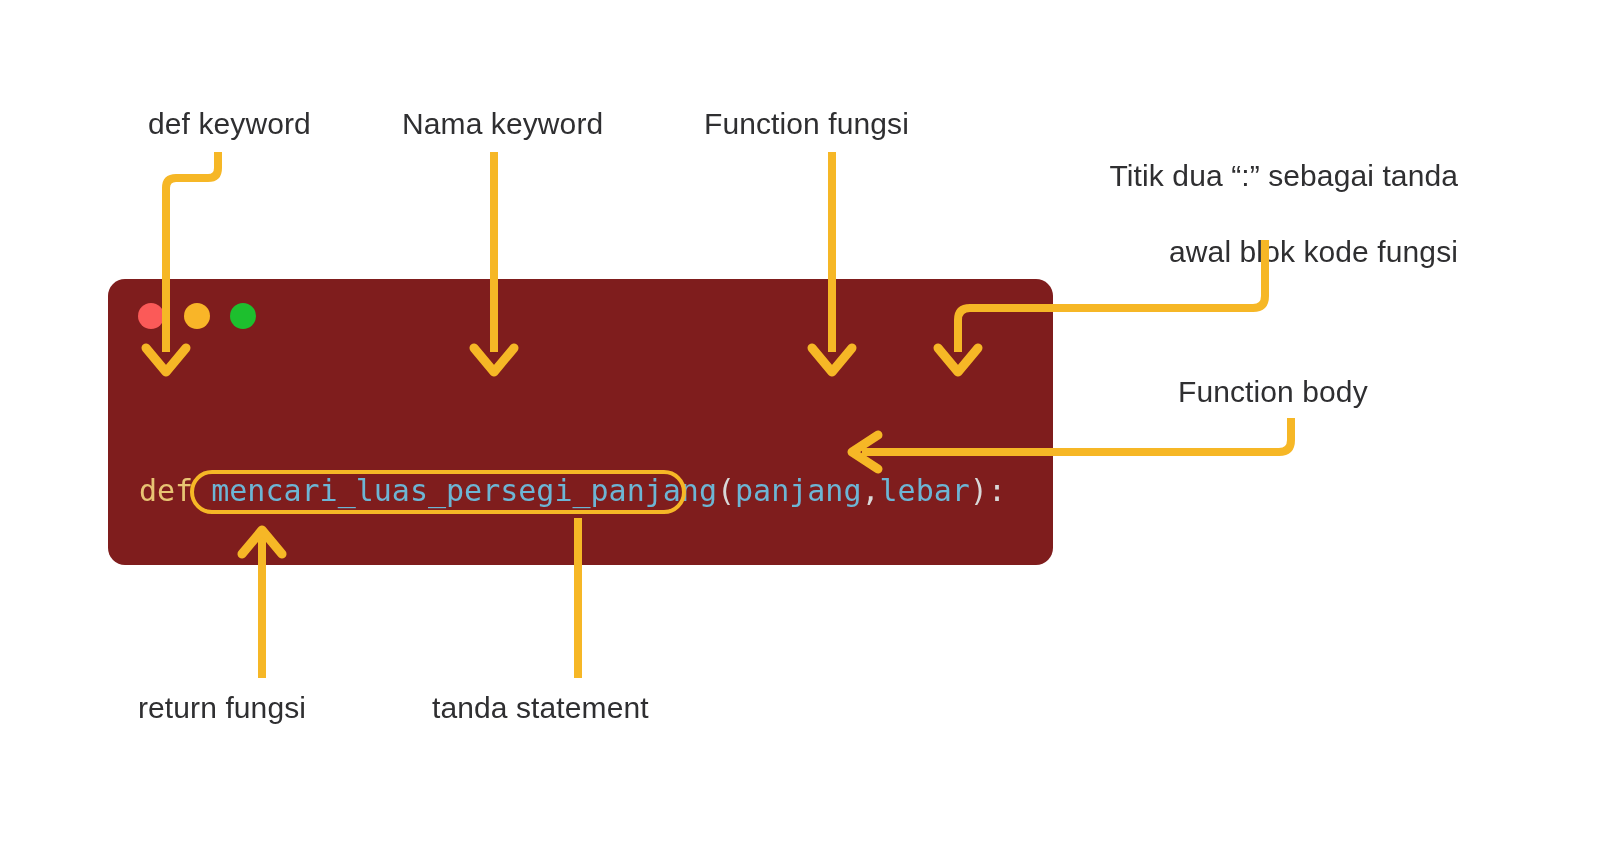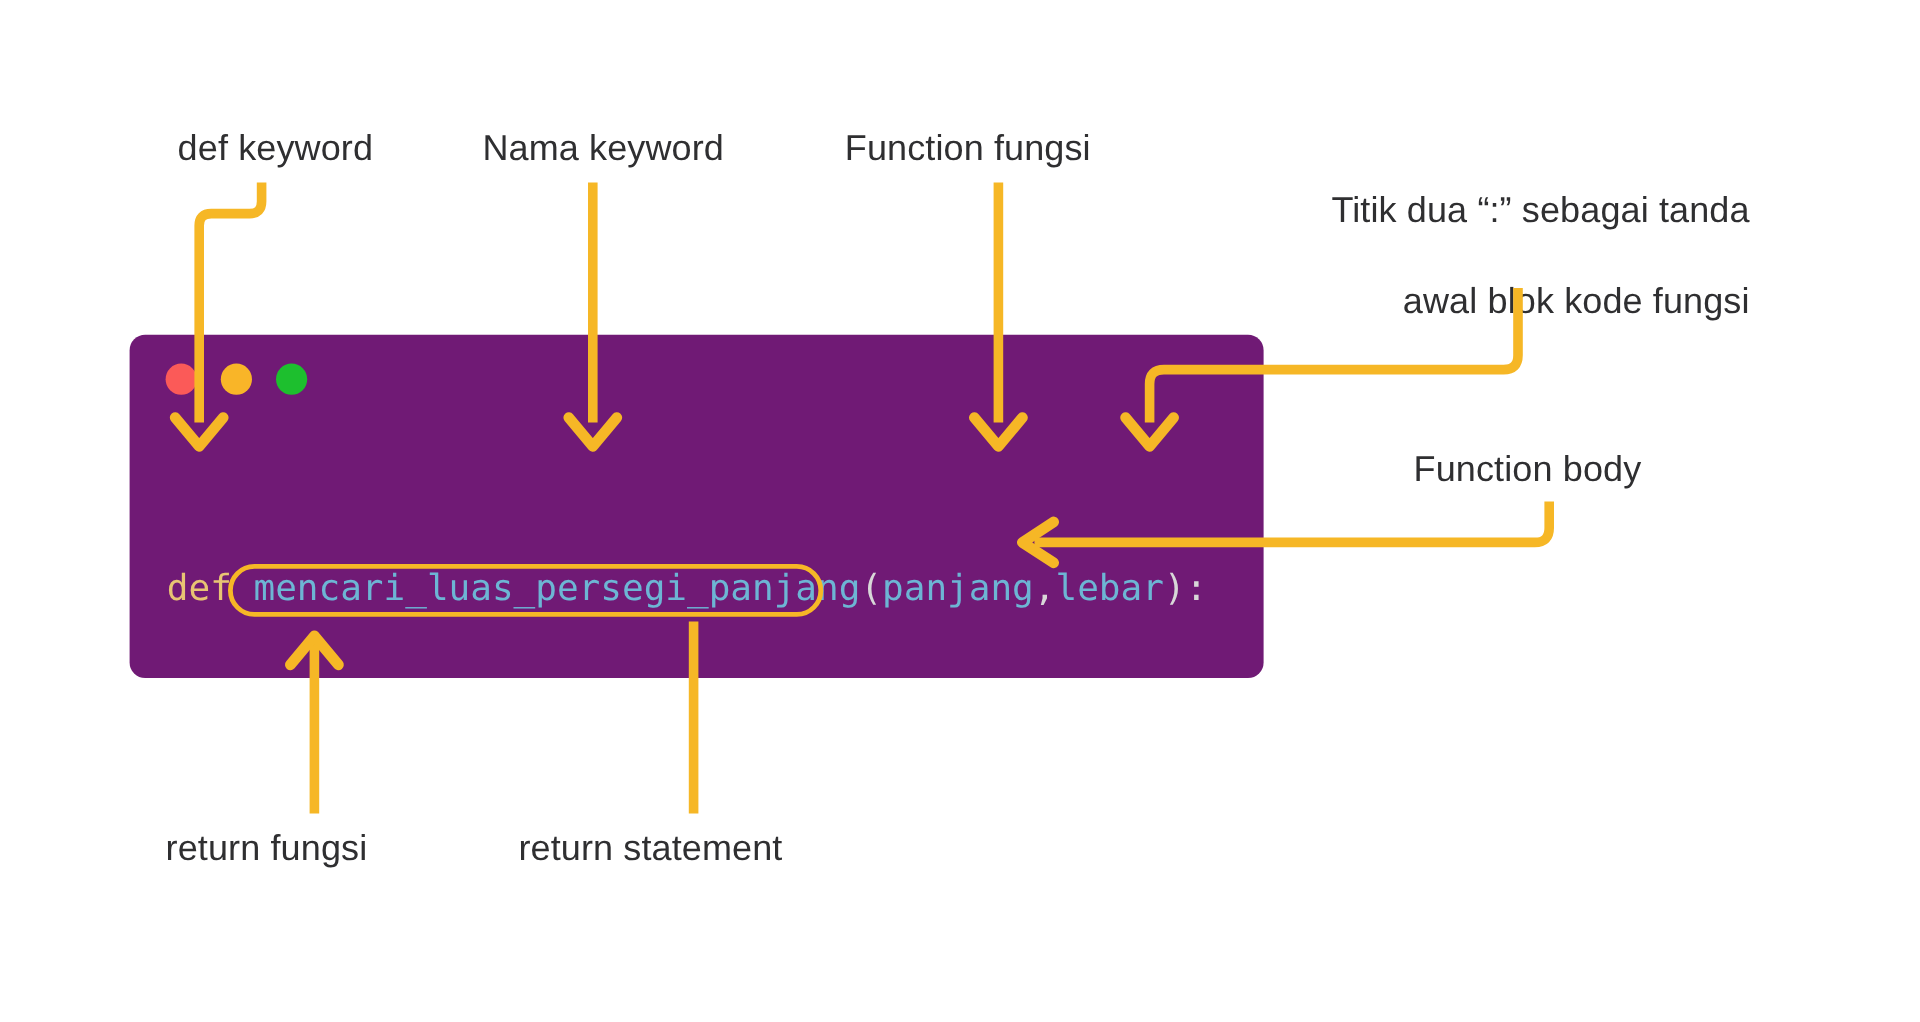--- a/index.html
+++ b/index.html
@@ -92,21 +92,21 @@
     height: 44px;
     border: 4px solid #f6b726;
     border-radius: 22px;
     box-sizing: border-box;
     pointer-events: none;
   }
 </style>
 </head>
 <body>
 
-<div class="code-window" style="background: #701a75;">
+<div class="code-window" style="background: #7f1d1d; border-radius: 17px;">
 
   <div class="titlebar">
     <span class="dot red" style="background: rgb(251, 90, 88);"></span>
     <span class="dot amber" style="background: rgb(249, 181, 40);"></span>
     <span class="dot green" style="background: rgb(29, 191, 46);"></span>
   </div>
 
   <div class="code-body">
     <span class="code-line"><span class="tok-kw">def</span><span class="tok-punc"> </span><span class="tok-name">mencari_luas_persegi_panjang</span><span class="tok-punc">(</span><span class="tok-name">panjang</span><span class="tok-punc">,</span><span class="tok-name">lebar</span><span class="tok-punc">)</span><span class="tok-punc">:</span></span>
     
@@ -122,21 +122,21 @@
 
 <div class="label" style="left: 704px; top: 104px; color: rgb(47, 47, 49);">Function fungsi</div>
 
 <div class="label center" style="left: 1058px; top: 156px; width: 400px; color: rgb(47, 47, 49);">Titik dua “:” sebagai tanda</div>
 <div class="label center" style="left: 1058px; top: 196px; width: 400px; color: rgb(47, 47, 49); margin-top: 36px;">awal blok kode fungsi</div>
 
 <div class="label" style="left: 1178px; top: 372px; color: rgb(47, 47, 49);">Function body</div>
 
 <div class="label" style="left: 138px; top: 688px; color: rgb(47, 47, 49);">return fungsi</div>
 
-<div class="label" style="left: 432px; top: 688px; color: rgb(47, 47, 49);">return statement</div>
+<div class="label" style="left: 432px; top: 688px; color: rgb(47, 47, 49);">tanda statement</div>
 
 <svg id="connectors" viewBox="0 0 1600 852">
   <g fill="none" stroke="#f6b726" stroke-width="8" stroke-linecap="butt" stroke-linejoin="round">
 
     <path d="M218,152 L218,168 Q218,178 208,178 L176,178 Q166,178 166,188 L166,352"></path>
 
     <path d="M494,152 L494,352"></path>
 
     <path d="M832,152 L832,352"></path>
 

